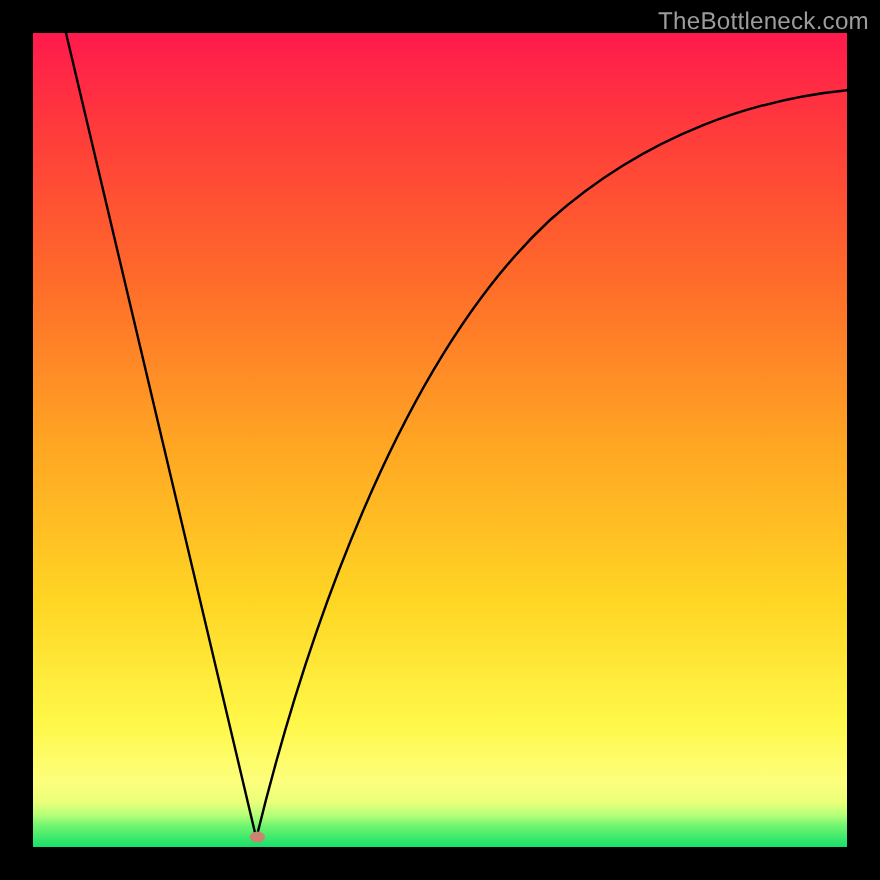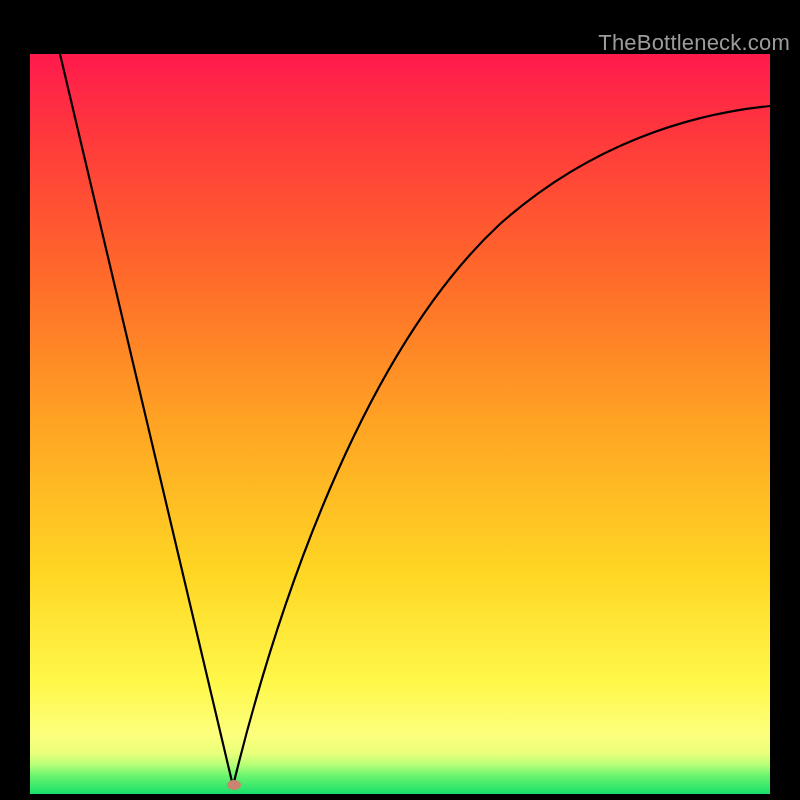--- a/index.html
+++ b/index.html
@@ -9,21 +9,20 @@
     height: 800px;
     overflow: hidden;
     font-family: Arial, Helvetica, sans-serif;
     background: #000;
   }
   .outer {
     width: 800px;
     height: 580px;
     background: #000;
     position: relative;
-    margin-top: 24px;
   }
   .plot {
     position: absolute;
     left: 30px;
     top: 30px;
     width: 740px;
     height: 740px;
   }
   .gradient {
     position: absolute;

